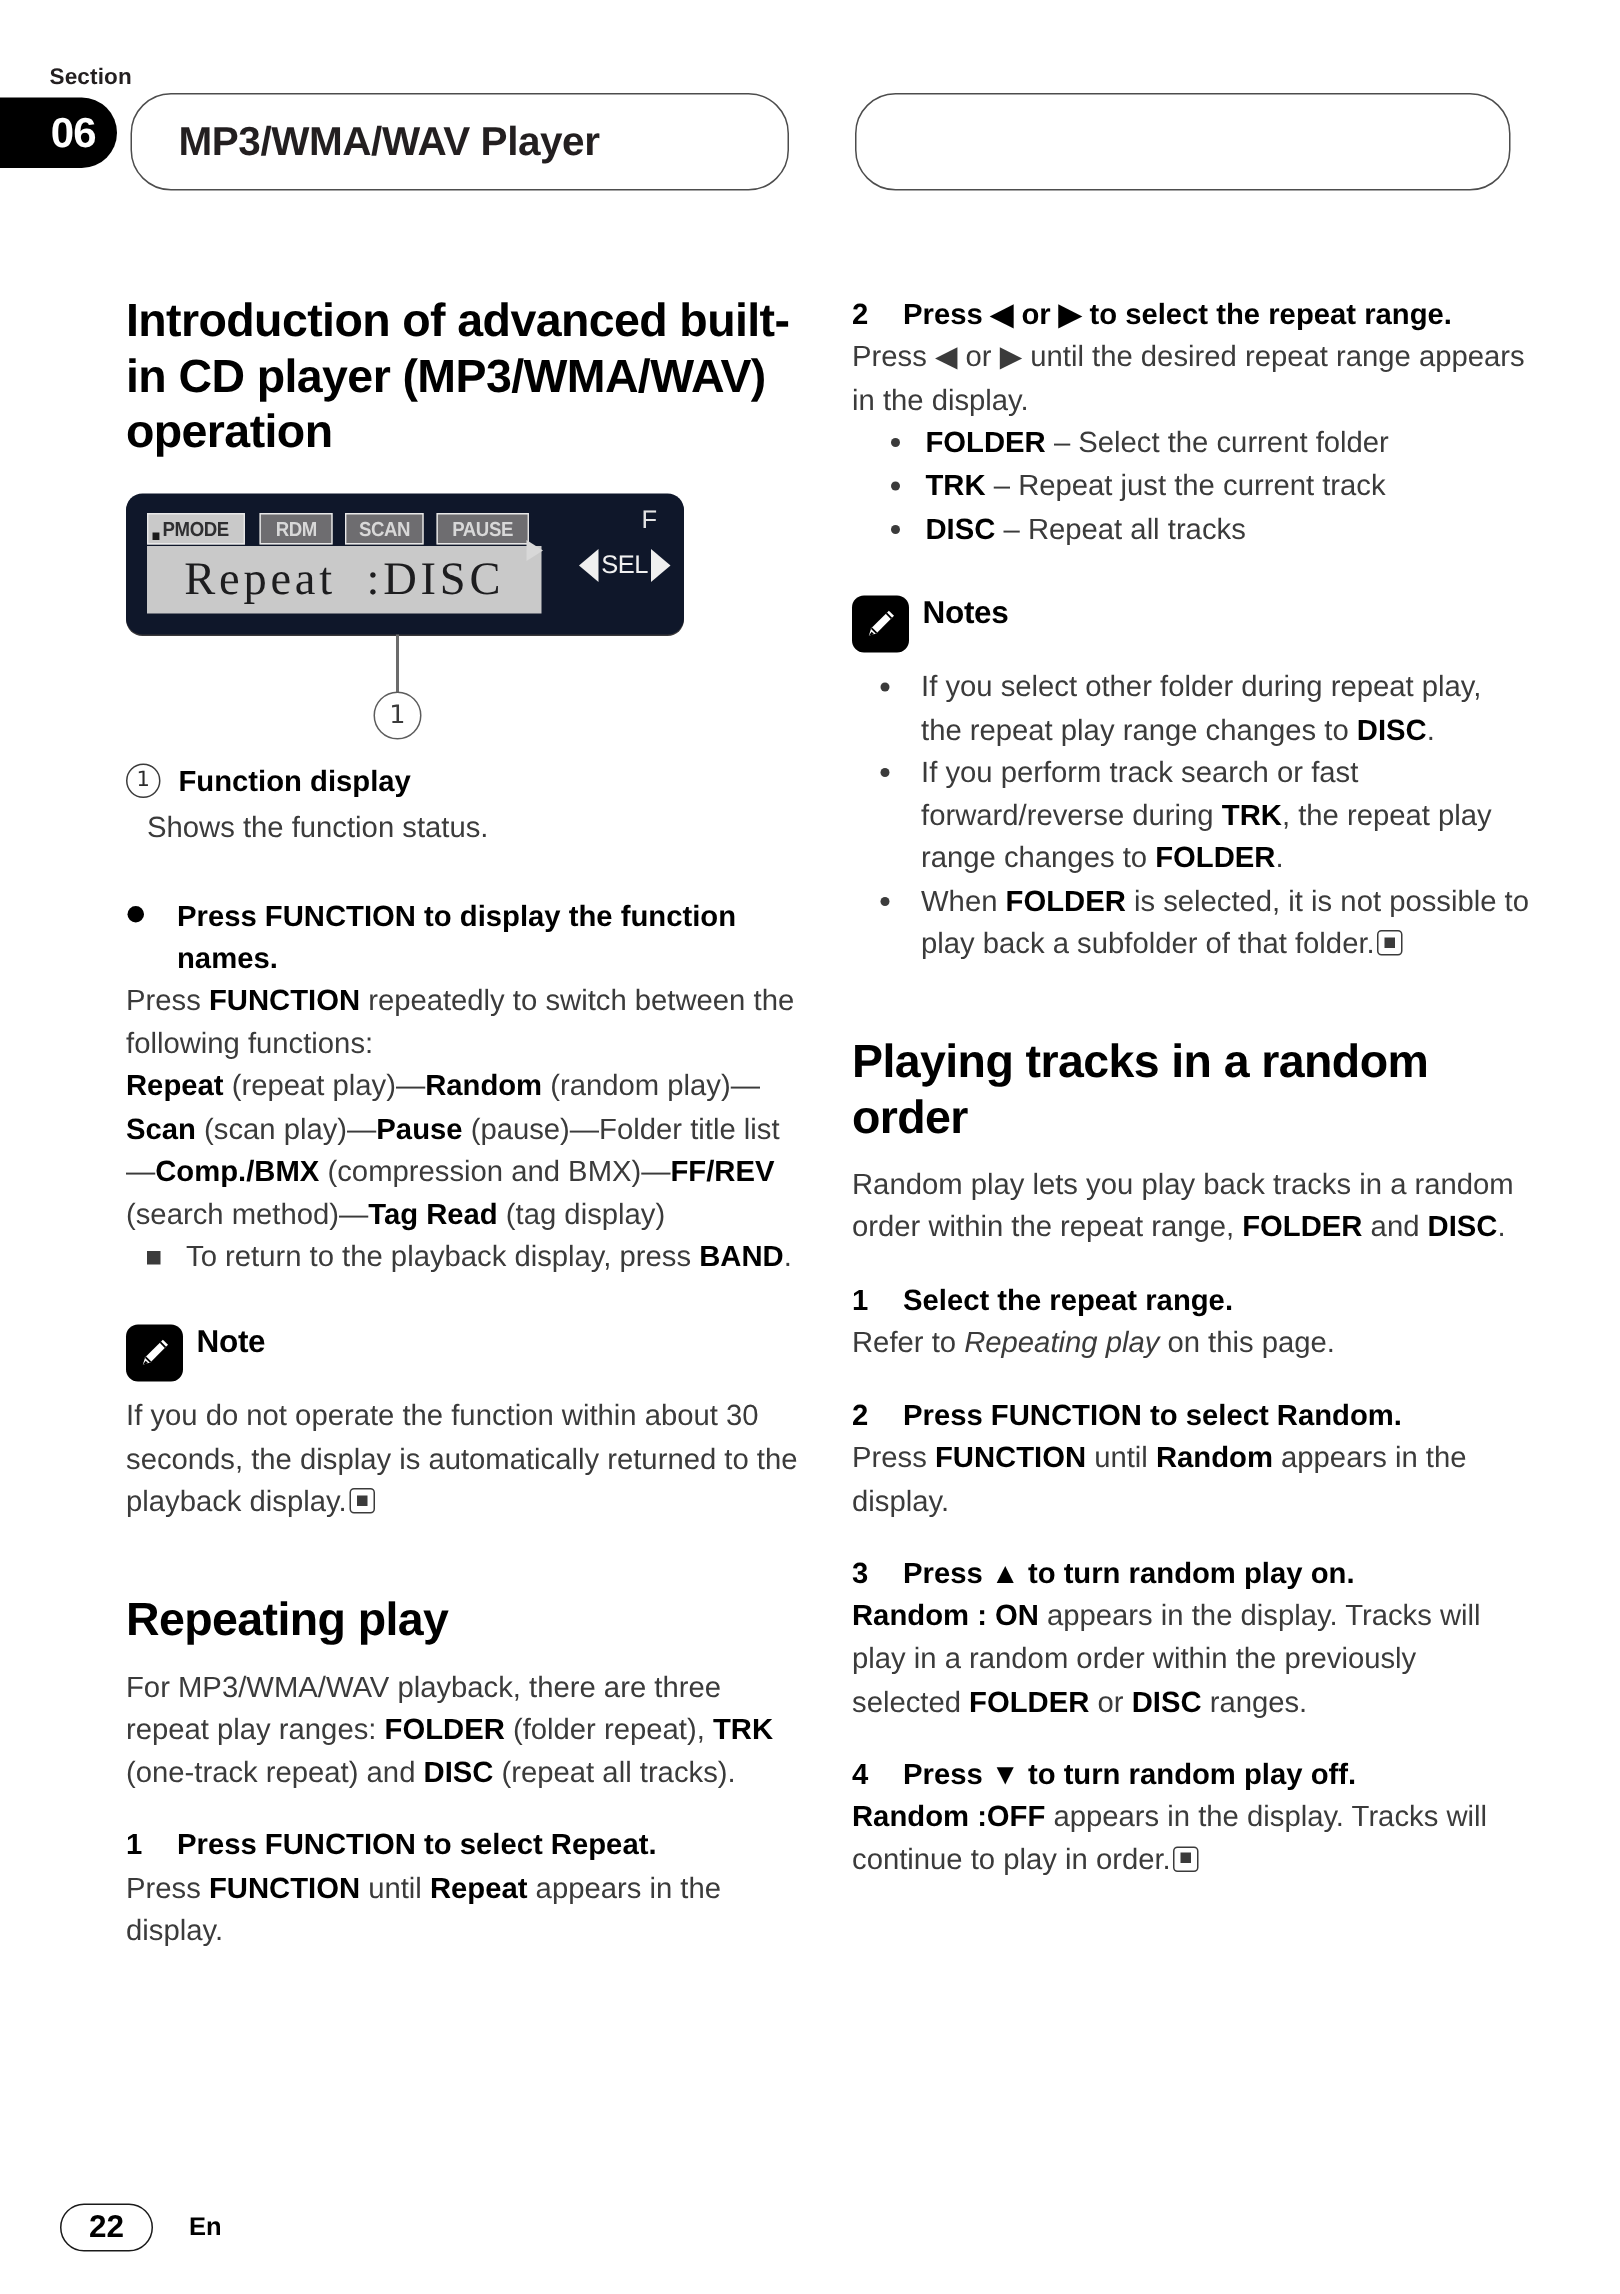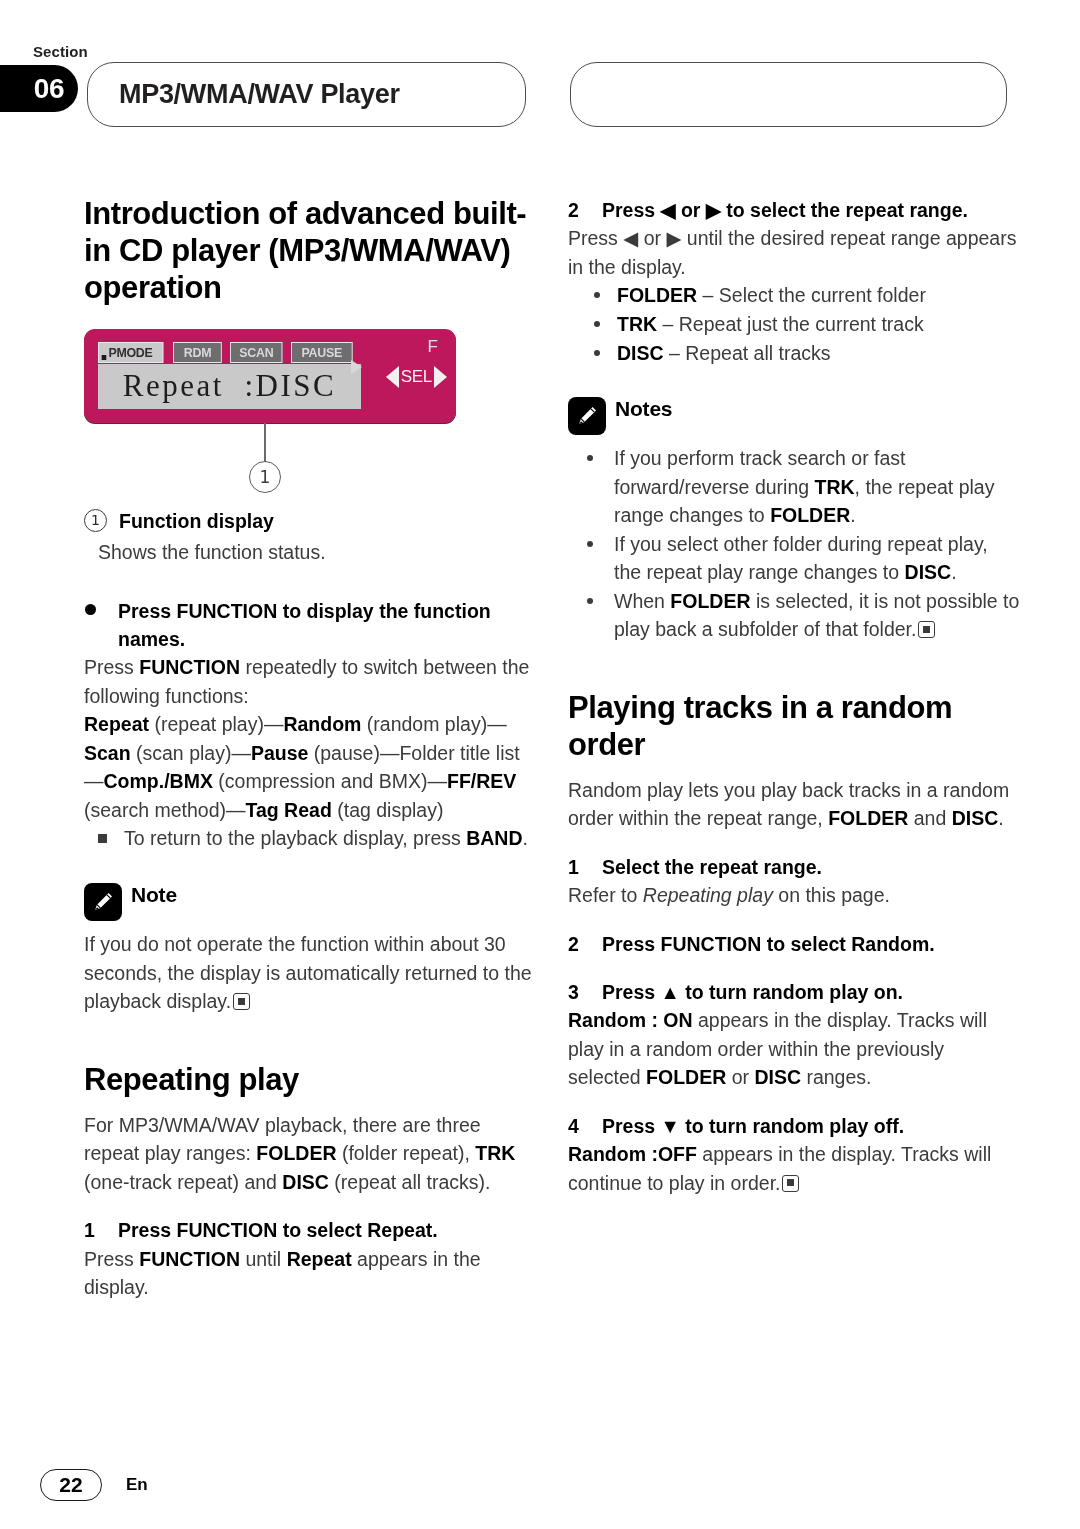--- a/index.html
+++ b/index.html
@@ -206,21 +206,21 @@
 
   
   .display-fig {
     position: relative;
     width: 372px;
     margin-top: 8px;
   }
   .unit {
     width: 372px;
     height: 94px;
-    background: #be185d;
+    background: #0f172a;
     border-radius: 11px;
     position: relative;
     box-shadow: 0 1px 0 #3a393b;
   }
   .lcd-tags {
     position: absolute;
     left: 14px; top: 13px;
     width: 260px; height: 21px;
     display: flex;
     gap: 4px;
@@ -494,22 +494,22 @@
       <svg width="24" height="24" viewBox="0 0 24 24" aria-hidden="true">
         <path d="M17.6 3.1 L21 6.5 L9.2 18.3 L4.2 19.9 L5.8 14.9 Z" fill="#ffffff"></path>
         <path d="M15.9 4.8 L19.3 8.2" stroke="#000000" stroke-width="1.2" fill="none"></path>
         <path d="M6.0 14.7 L9.4 18.1" stroke="#000000" stroke-width="1.2" fill="none"></path>
         <path d="M4.2 19.9 L6.1 17.2 L7.8 18.9 Z" fill="#000000"></path>
       </svg>
     </span>
     <span class="label">Notes</span>
   </div>
   <ul class="dots wide" id="notes-list">
+      <li><span class="dot"></span><span>If you select other folder during repeat play, the repeat play range changes to </span><span class="b">DISC</span><span>.</span></li>
       <li><span class="dot"></span><span>If you perform track search or fast forward/reverse during </span><span class="b">TRK</span><span>, the repeat play range changes to </span><span class="b">FOLDER</span><span>.</span></li>
-      <li><span class="dot"></span><span>If you select other folder during repeat play, the repeat play range changes to </span><span class="b">DISC</span><span>.</span></li>
       <li><span class="dot"></span><span>When </span><span class="b">FOLDER</span><span> is selected, it is not possible to play back a subfolder of that folder.</span><span class="eos"></span></li>
     </ul>
 
   <div class="spacer-xl"></div>
 
   <h1 class="sect-title tight">Playing tracks in a random order</h1>
   <p class="body" id="rand-para"><span>Random play lets you play back tracks in a random order within the repeat range, </span><span class="b">FOLDER</span><span> and </span><span class="b">DISC</span><span>.</span></p>
 
   <div class="spacer-md"></div>
 
@@ -518,20 +518,21 @@
     <span>Select the repeat range.</span>
   </p>
   <p class="body"><span>Refer to </span><span class="i">Repeating play</span><span> on this page.</span></p>
 
   <div class="spacer-md"></div>
 
   <p class="step-head">
     <span class="num">2</span>
     <span>Press FUNCTION to select Random.</span>
   </p>
+  <p class="body" id="r-step2-body"><span>Press </span><span class="b">FUNCTION</span><span> until </span><span class="b">Random</span><span> appears in the display.</span></p>
 
   <div class="spacer-md"></div>
 
   <p class="step-head">
     <span class="num">3</span>
     <span>Press ▲ to turn random play on.</span>
   </p>
   <p class="body" id="r-step3-body"><span class="b">Random : ON</span><span> appears in the display. Tracks will play in a random order within the previously selected </span><span class="b">FOLDER</span><span> or </span><span class="b">DISC</span><span> ranges.</span></p>
 
   <div class="spacer-md"></div>

